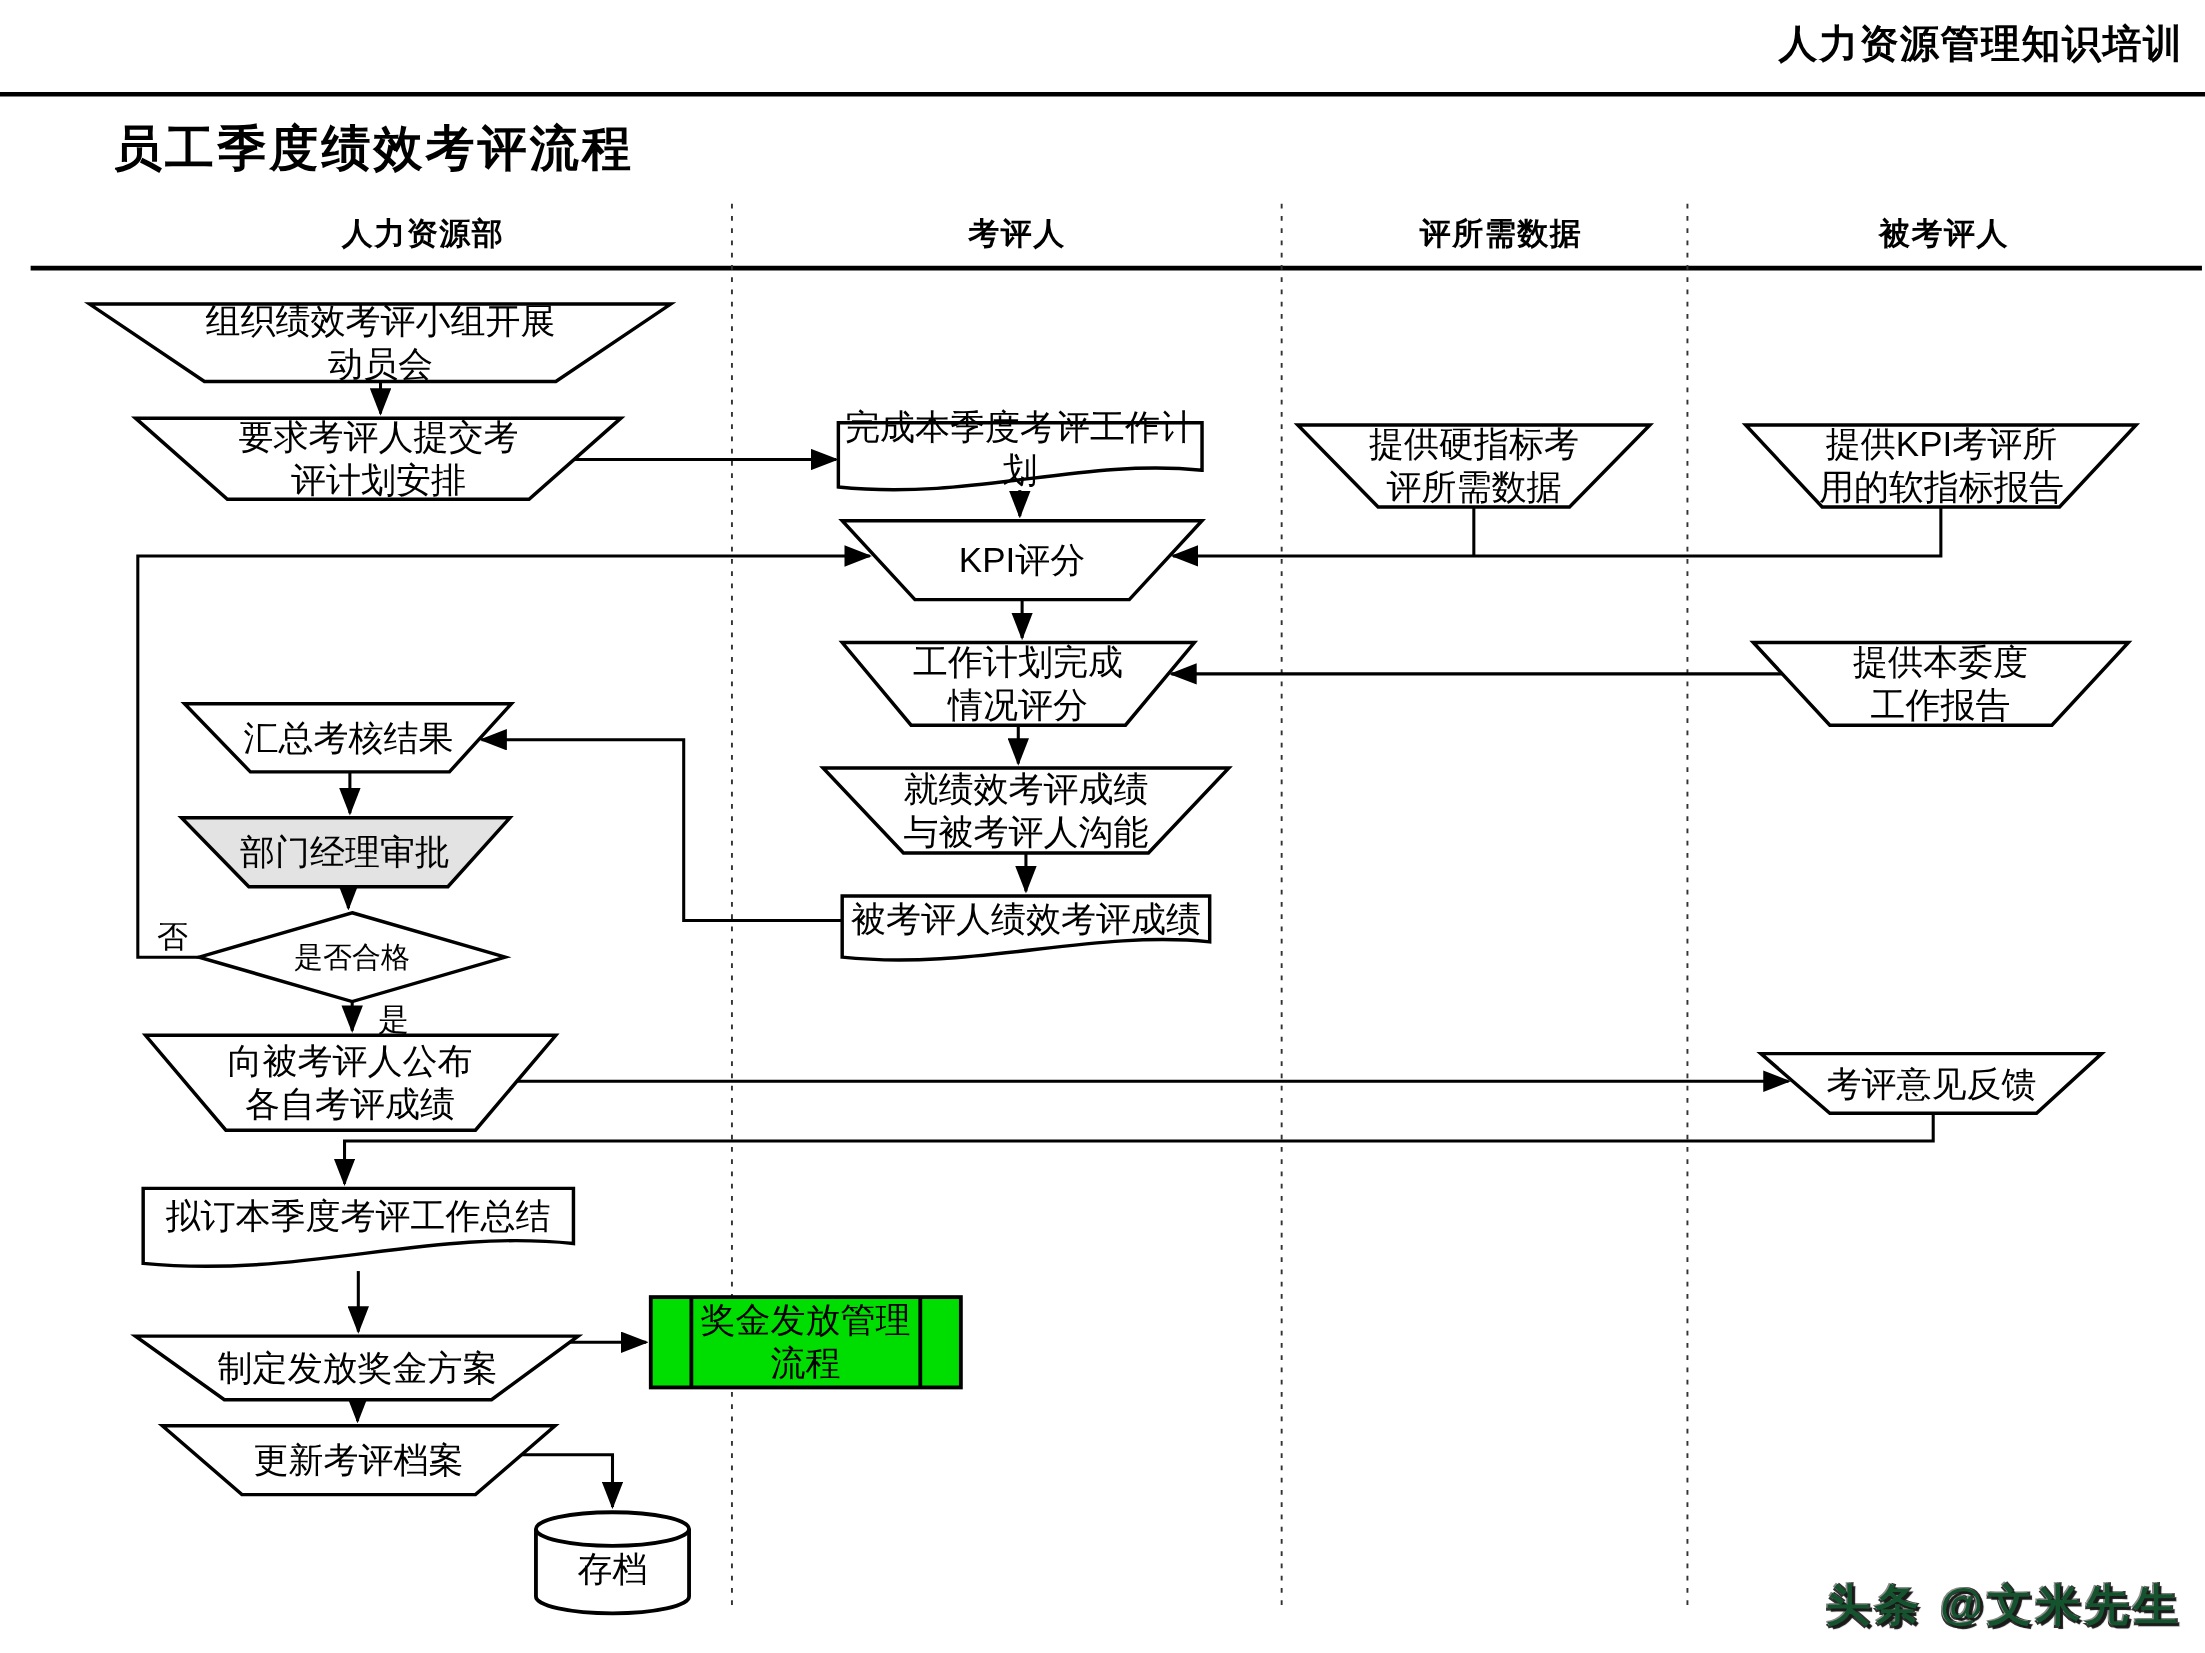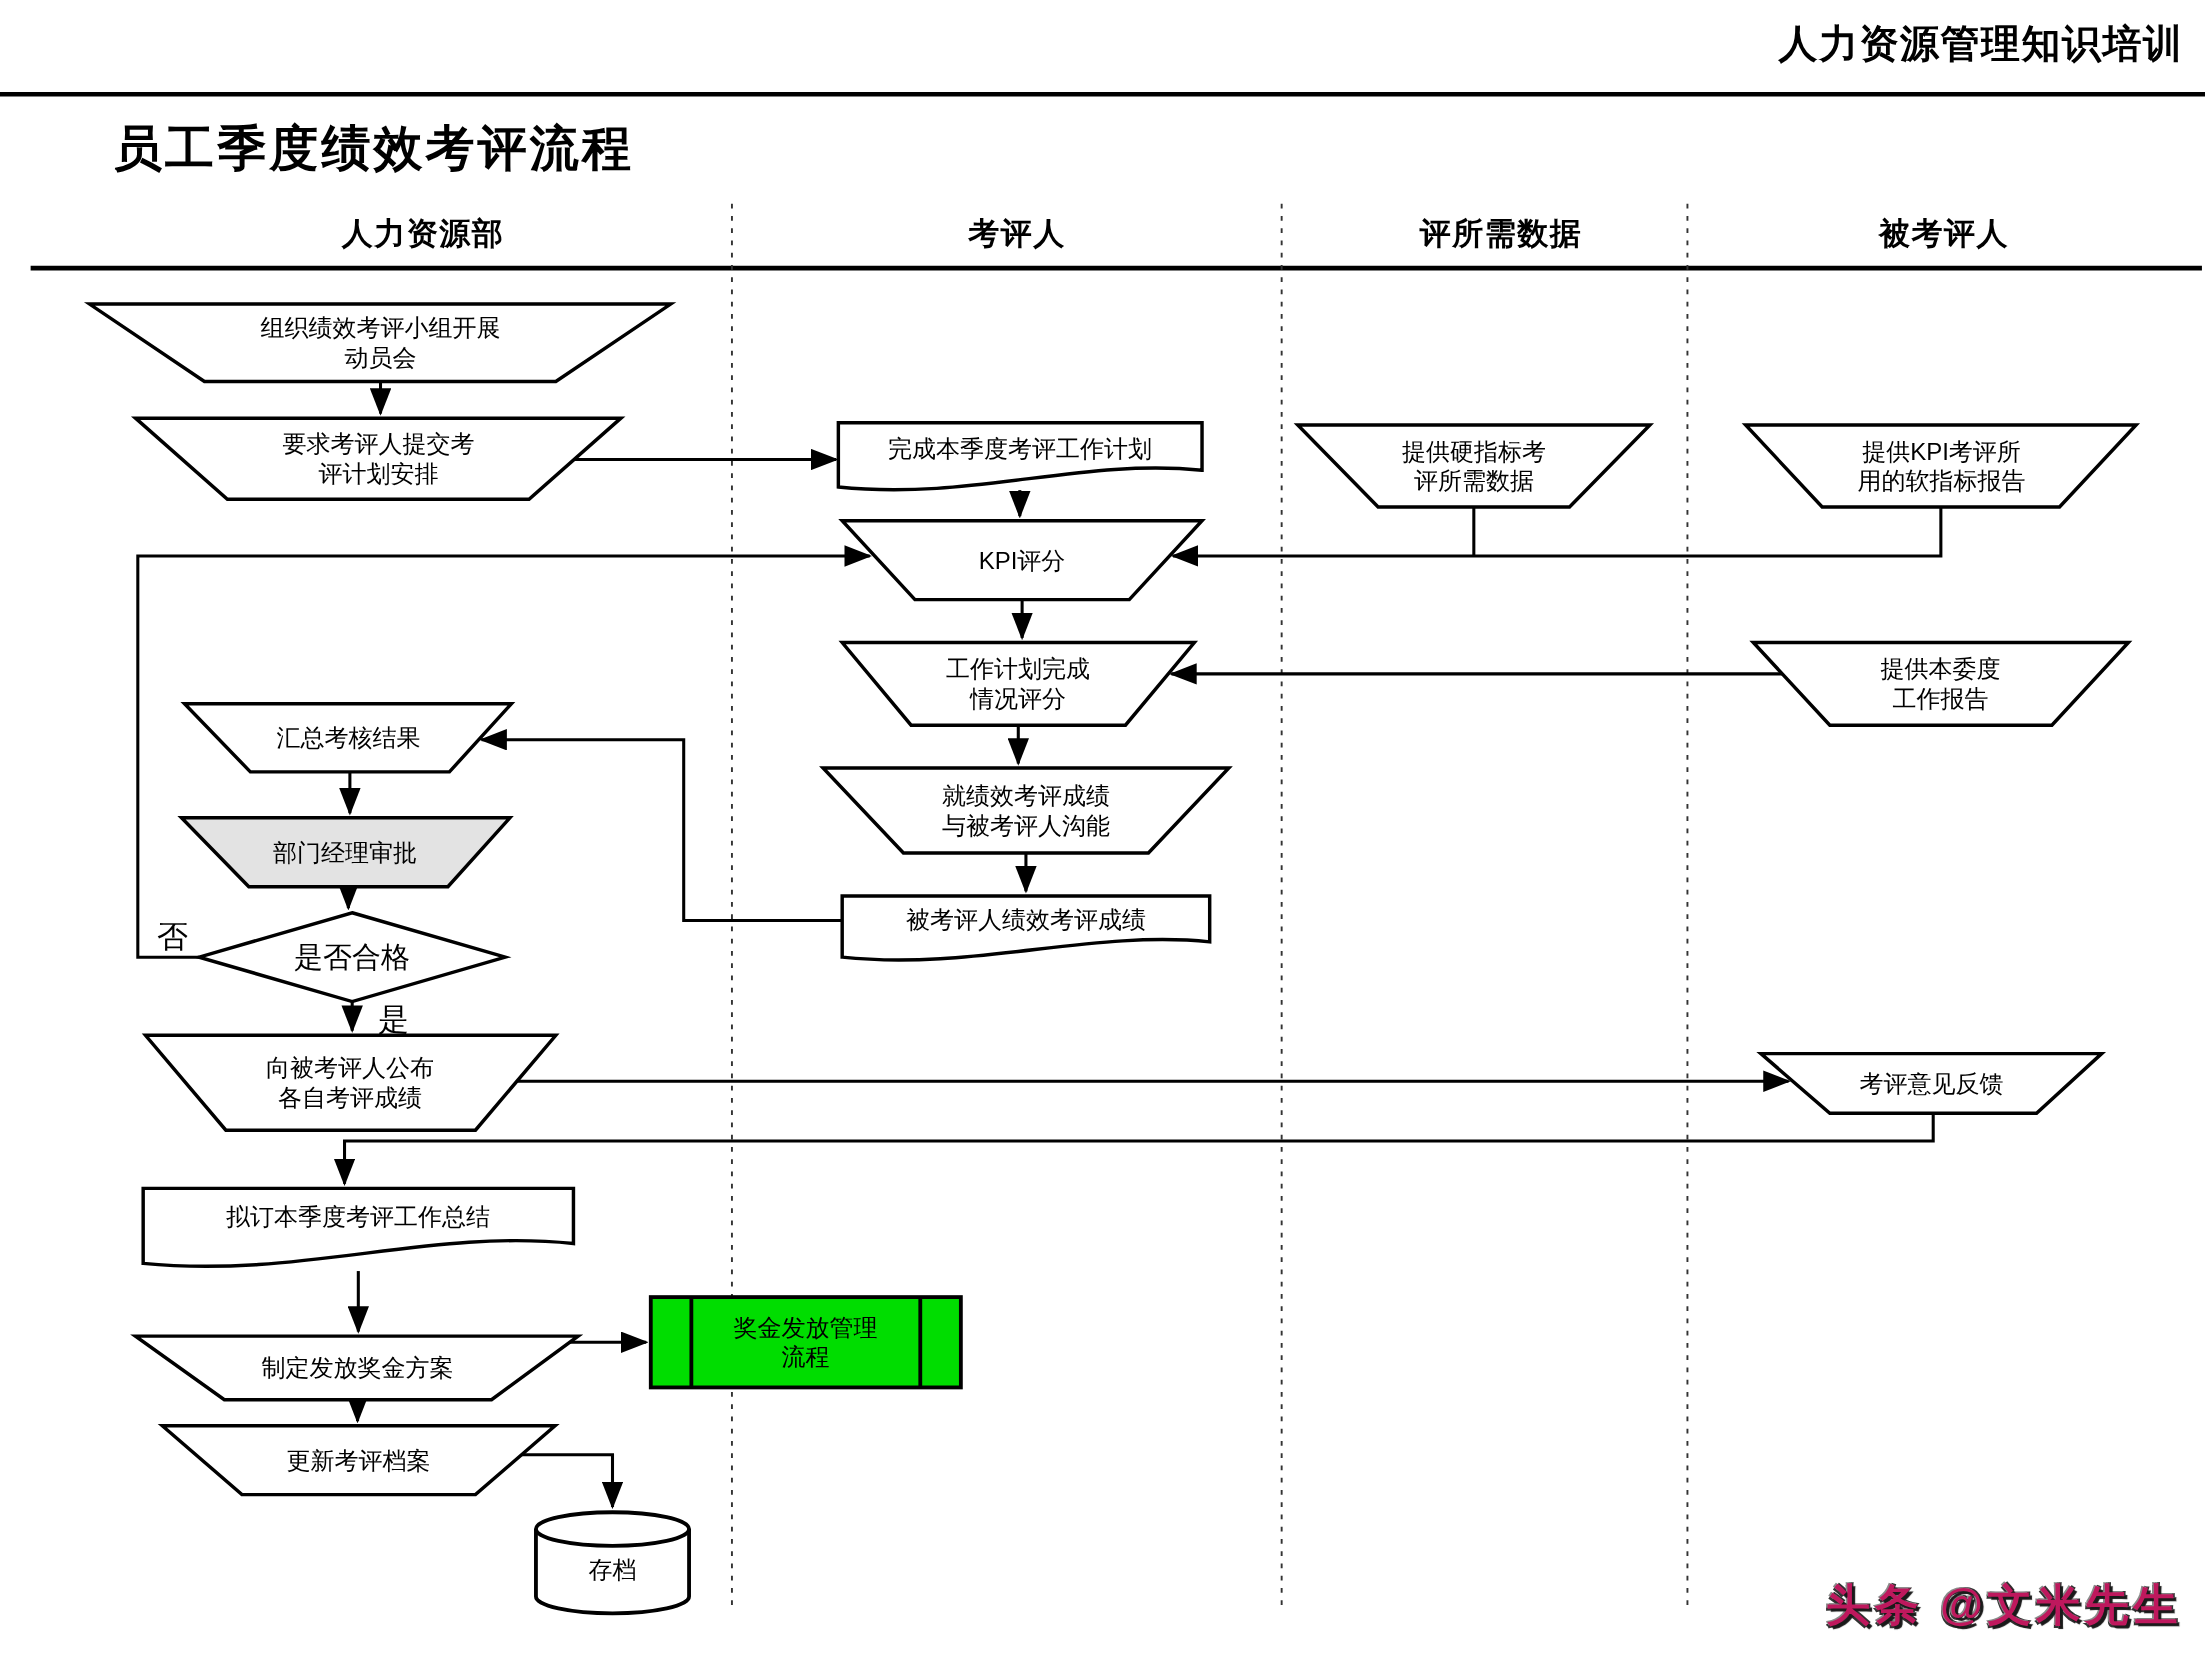--- a/index.html
+++ b/index.html
@@ -15,29 +15,29 @@
     position:absolute;left:113px;top:116px;font-size:49px;font-weight:800;
     letter-spacing:3.1px;
   }
   .lane-label{
     position:absolute;top:213px;height:41px;width:306px;
     display:flex;align-items:center;justify-content:center;
     font-size:31px;font-weight:700;letter-spacing:1.5px;text-align:right;
   }
   .nl{
     position:absolute;display:flex;align-items:center;justify-content:center;
-    text-align:center;font-size:24px;line-height:1.22;white-space:pre-line;
+    text-align:center;font-size:35px;line-height:1.22;white-space:pre-line;
     pointer-events:none;
   }
   .branch-label{
     position:absolute;font-size:31px;display:flex;align-items:center;justify-content:center;
   }
   #watermark{
     position:absolute;top:1576px;right:23px;font-size:44px;font-weight:700;
-    color:#be185d;letter-spacing:4.6px;
+    color:#14532d;letter-spacing:4.6px;
     text-shadow:3.1px 3.1px 0.8px #1a1a1a,-1.5px -1.5px 0 #8a8a8a,1.5px -1.5px 0 #333,-1.5px 1.5px 0 #333;
   }
   svg{position:absolute;left:0;top:0;}
 </style>
 </head>
 <body>
 
 <svg width="2205" height="1654" viewBox="0 0 2880 2160">
   <defs>
     <marker id="arr" markerUnits="userSpaceOnUse" markerWidth="36" markerHeight="28" refX="33" refY="14" orient="auto">

